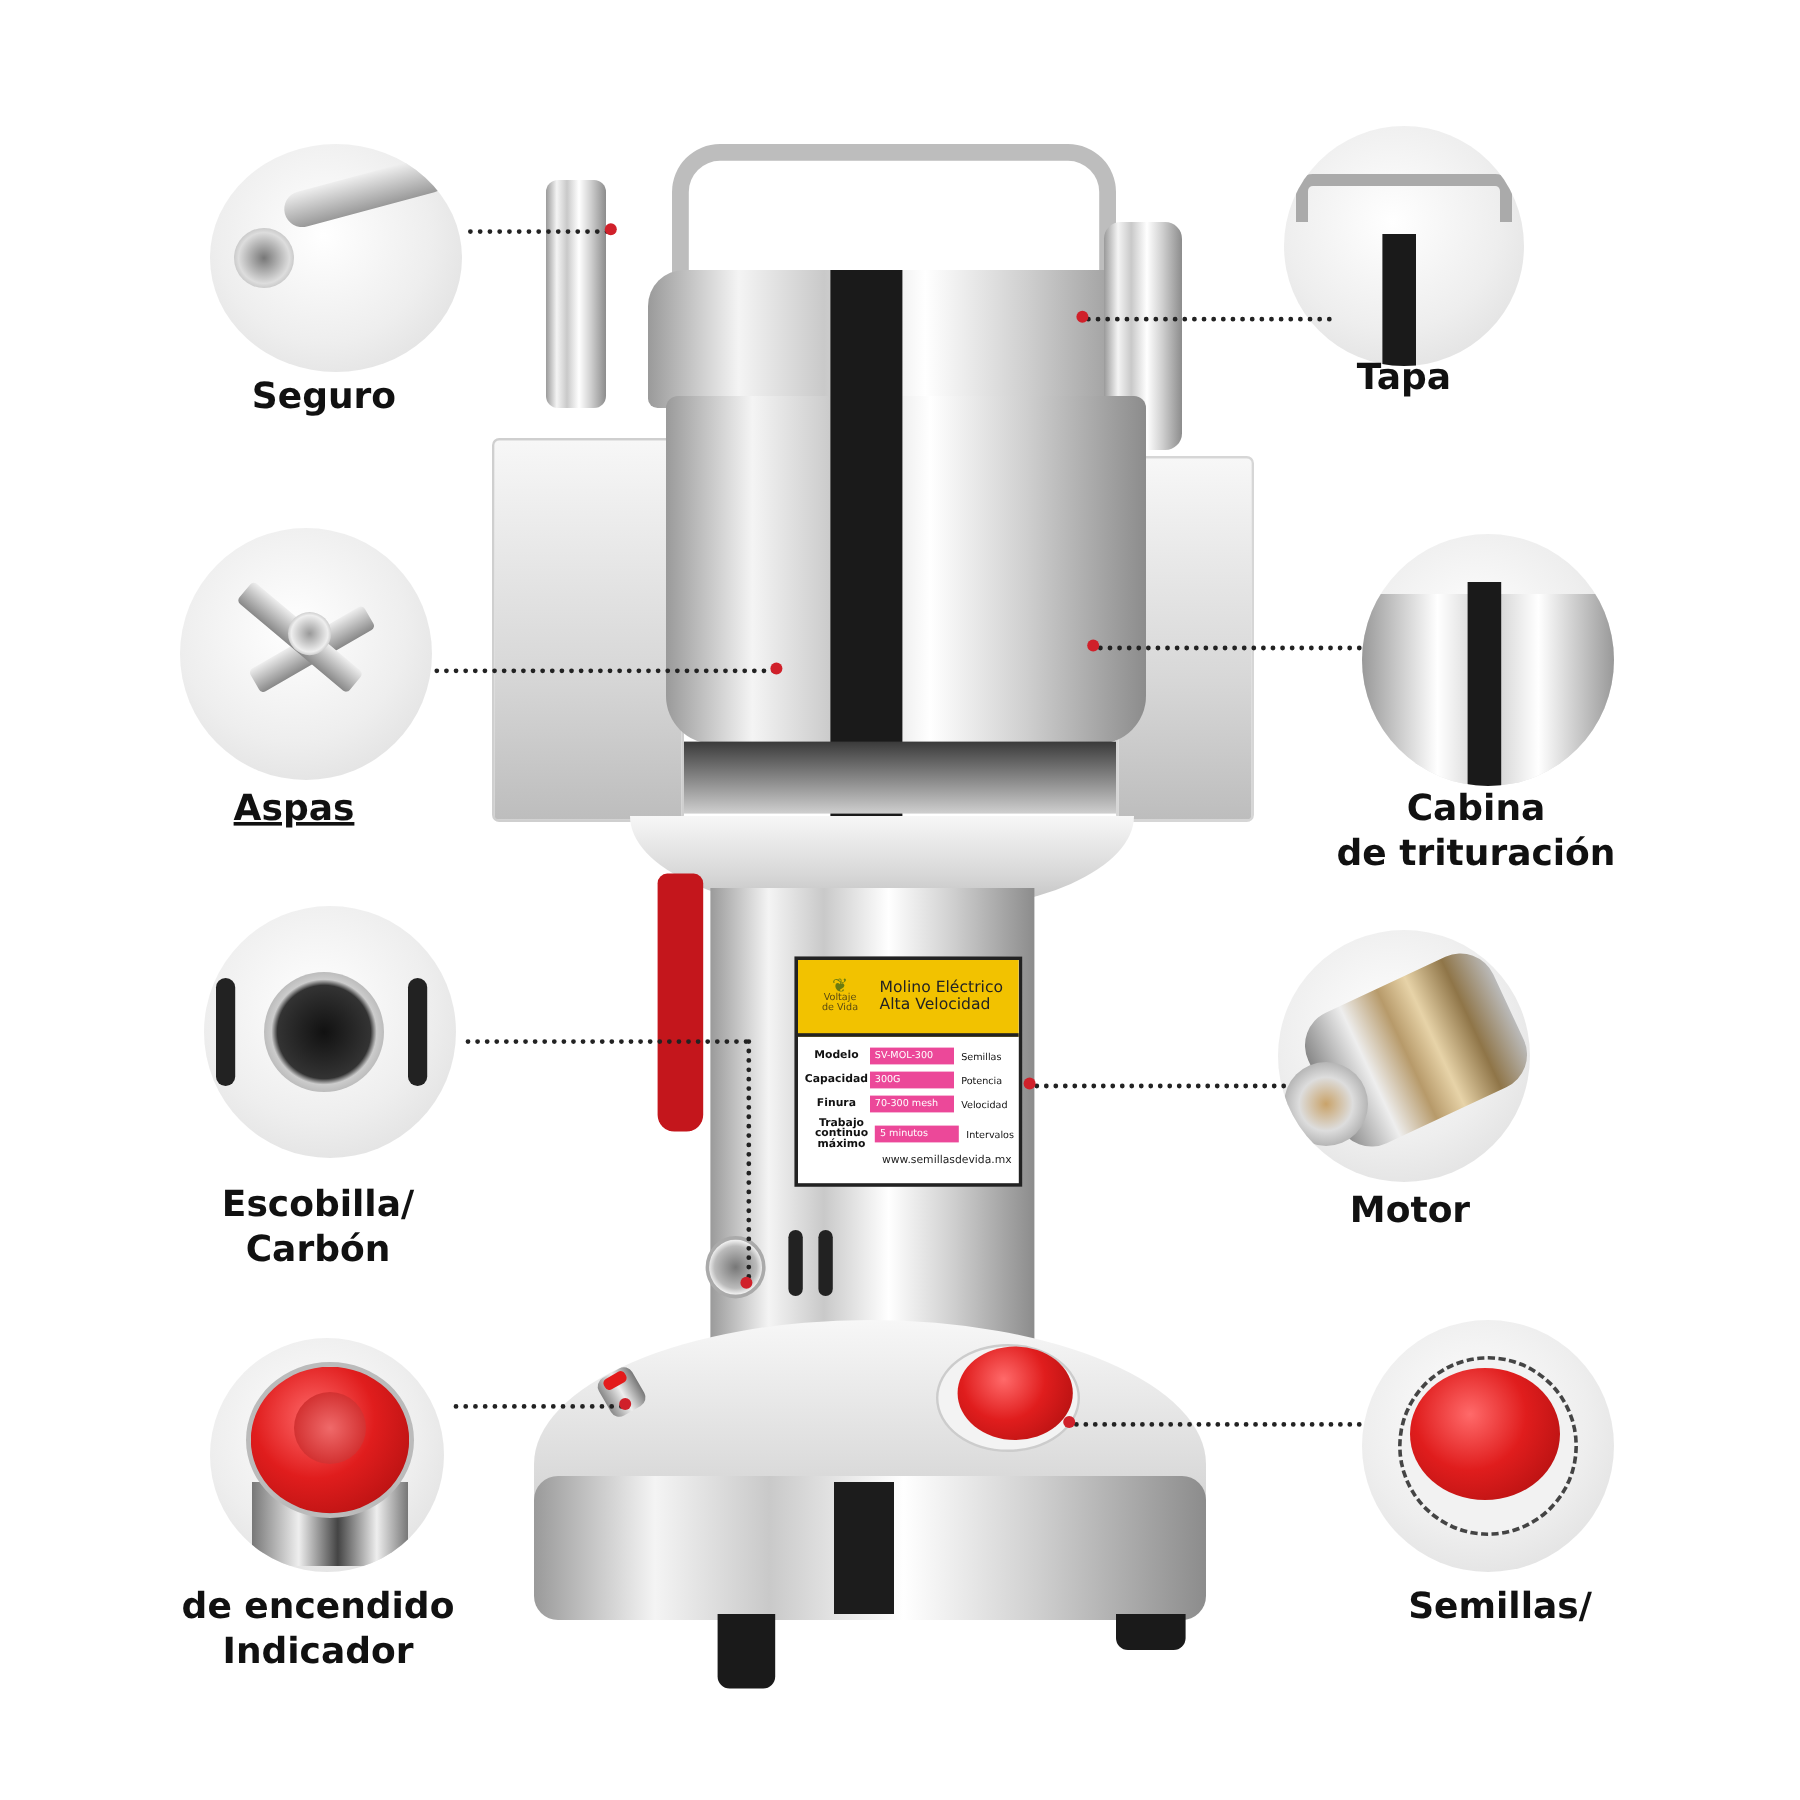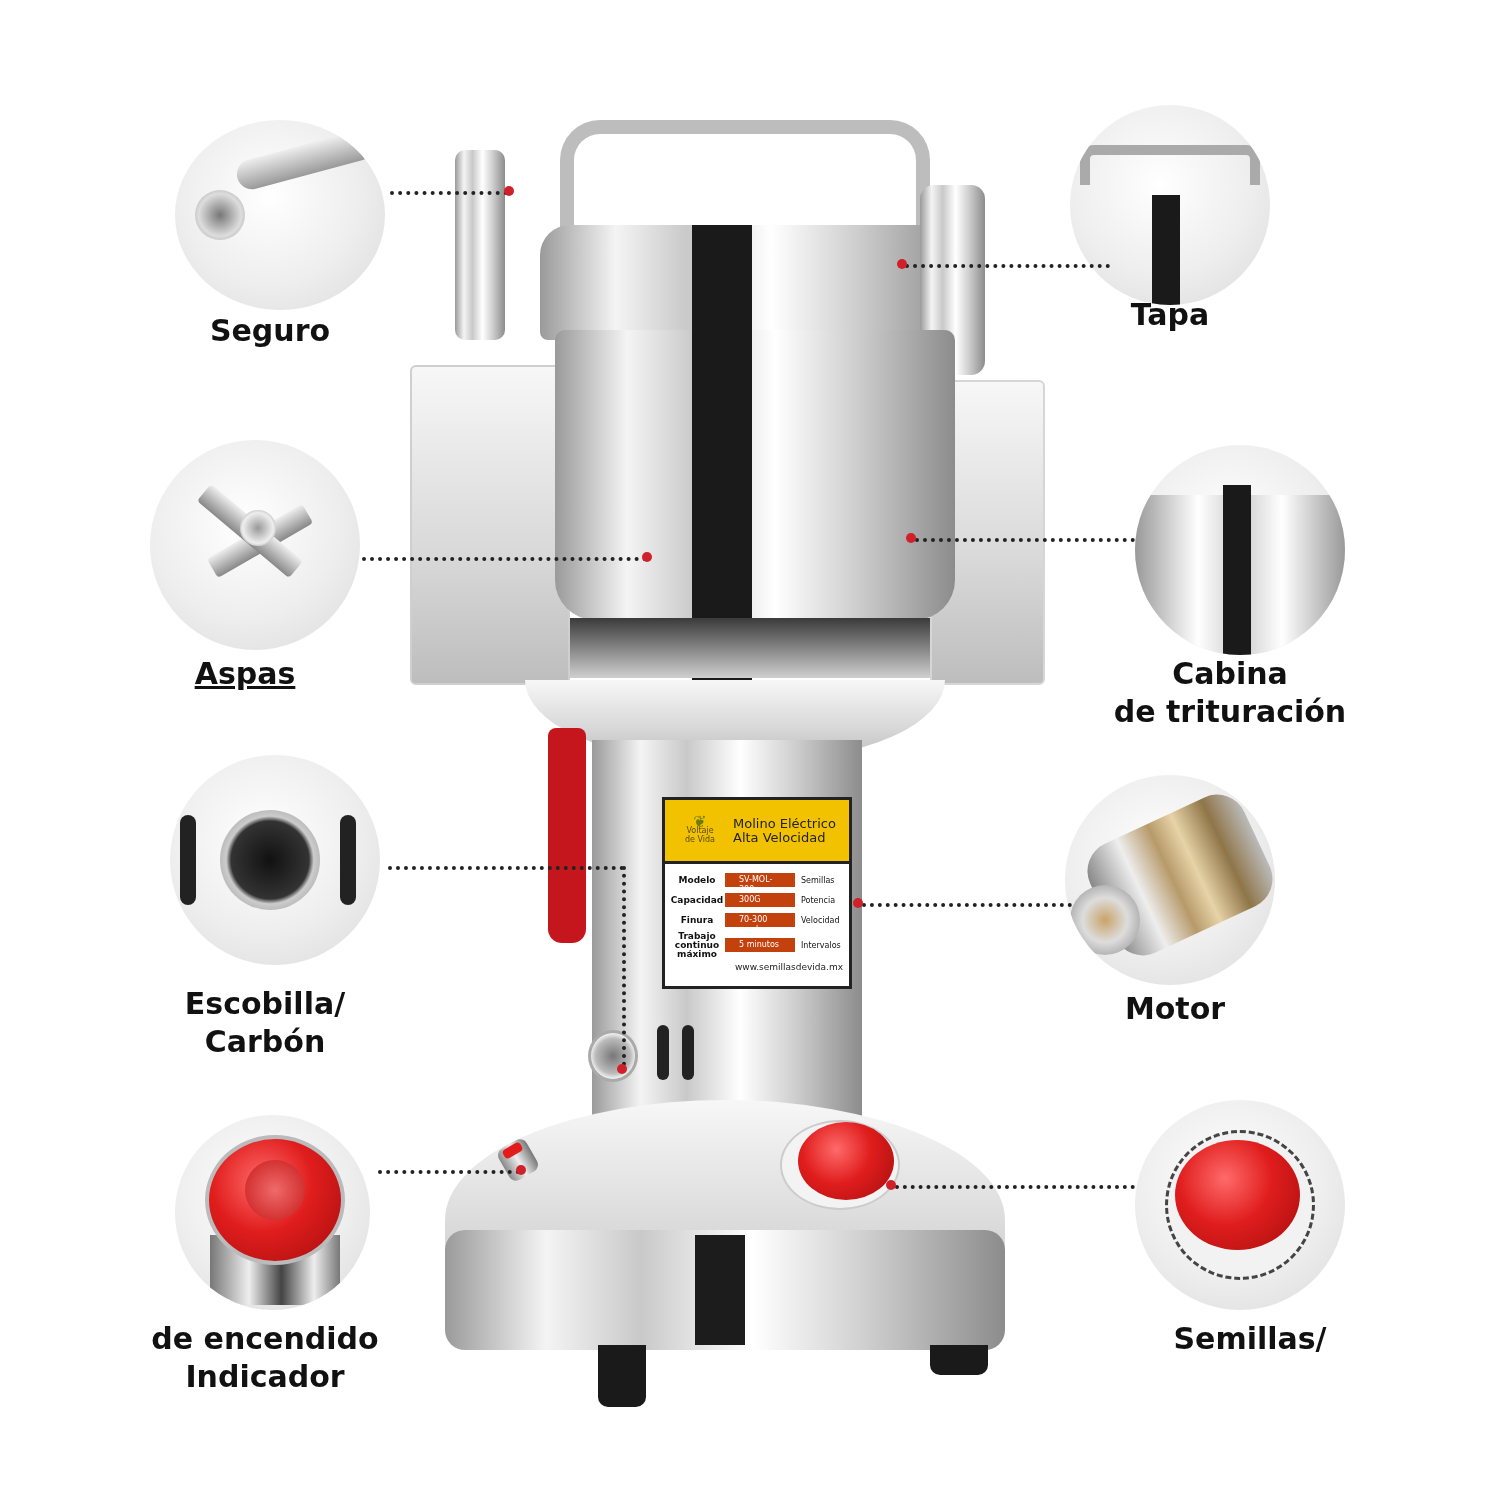--- a/index.html
+++ b/index.html
@@ -36,21 +36,21 @@
   .plate-head {
     height: 64px; background: #f2c200; border-bottom: 3px solid #222;
     display: flex; align-items: center; padding-left: 6px;
   }
   .plate-logo { width: 58px; font-size: 8px; line-height: 9px; text-align: center; color: #5a4a10; }
   .plate-logo .leaf { font-size: 16px; color: #6b7b10; display: block; }
   .plate-title { font-size: 13px; line-height: 14px; color: #222; padding-left: 4px; }
   .plate-rows { padding: 6px 4px 0 4px; font-size: 9px; }
   .prow { display: flex; align-items: center; height: 20px; }
   .prow .k { width: 56px; font-weight: bold; text-align: center; font-size: 9px; line-height: 9px; }
-  .prow .v { width: 70px; background: #c2410c; color: #fff; font-size: 8px; padding: 2px 14px; height: 14px; line-height: 10px; }
+  .prow .v { width: 70px; background: #ec4899; color: #fff; font-size: 8px; padding: 2px 4px; height: 14px; line-height: 10px; }
   .prow .k2 { padding-left: 6px; font-size: 8px; }
   .plate-url { font-size: 9px; text-align: right; padding-right: 2px; margin-top: 2px; color: #222; }
 
   .knob-red { background: radial-gradient(circle at 40% 35%, #ff6a6a 0%, #e01d1d 45%, #a60d0d 100%); }
 </style>
 </head>
 <body>
 
 <div>
 
@@ -119,21 +119,21 @@
     <div class="prow">
       <span class="k">Capacidad</span>
       <span class="v">300G</span>
       <span class="k2">Potencia</span>
     </div>
     <div class="prow">
       <span class="k">Finura</span>
       <span class="v">70-300 mesh</span>
       <span class="k2">Velocidad</span>
     </div>
-    <div class="prow" style="height:30px;">
+    <div class="prow" style="height:30px;justify-content:flex-end;">
       <span class="k">Trabajo continuo máximo</span>
       <span class="v">5 minutos</span>
       <span class="k2">Intervalos</span>
     </div>
     <div class="plate-url">www.semillasdevida.mx</div>
   </div>
 </div>
 
 <div class="circle" style="left:175px;top:120px;width:210px;height:190px;">
   <div style="position:absolute;left:20px;top:70px;width:50px;height:50px;border-radius:50%;background:radial-gradient(circle,#777,#ddd 60%,#999);"></div>

